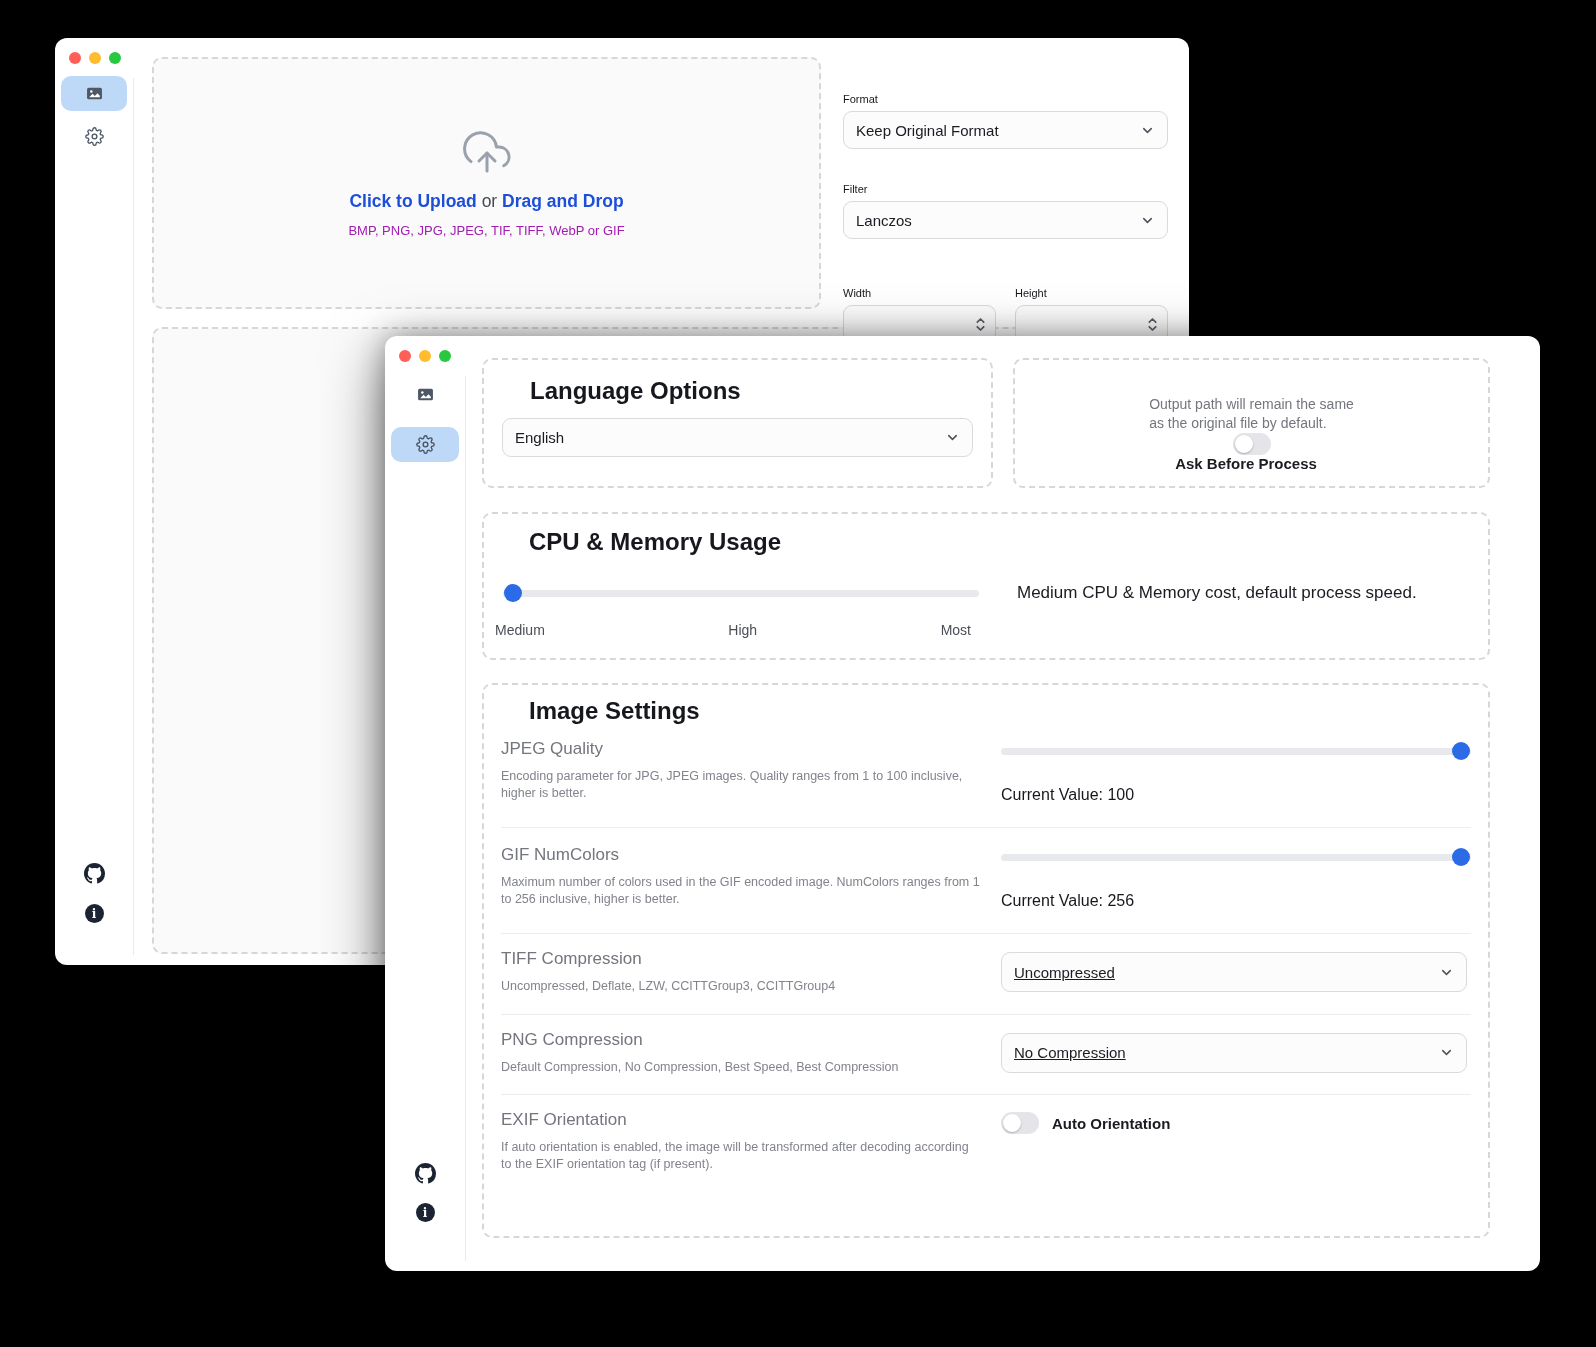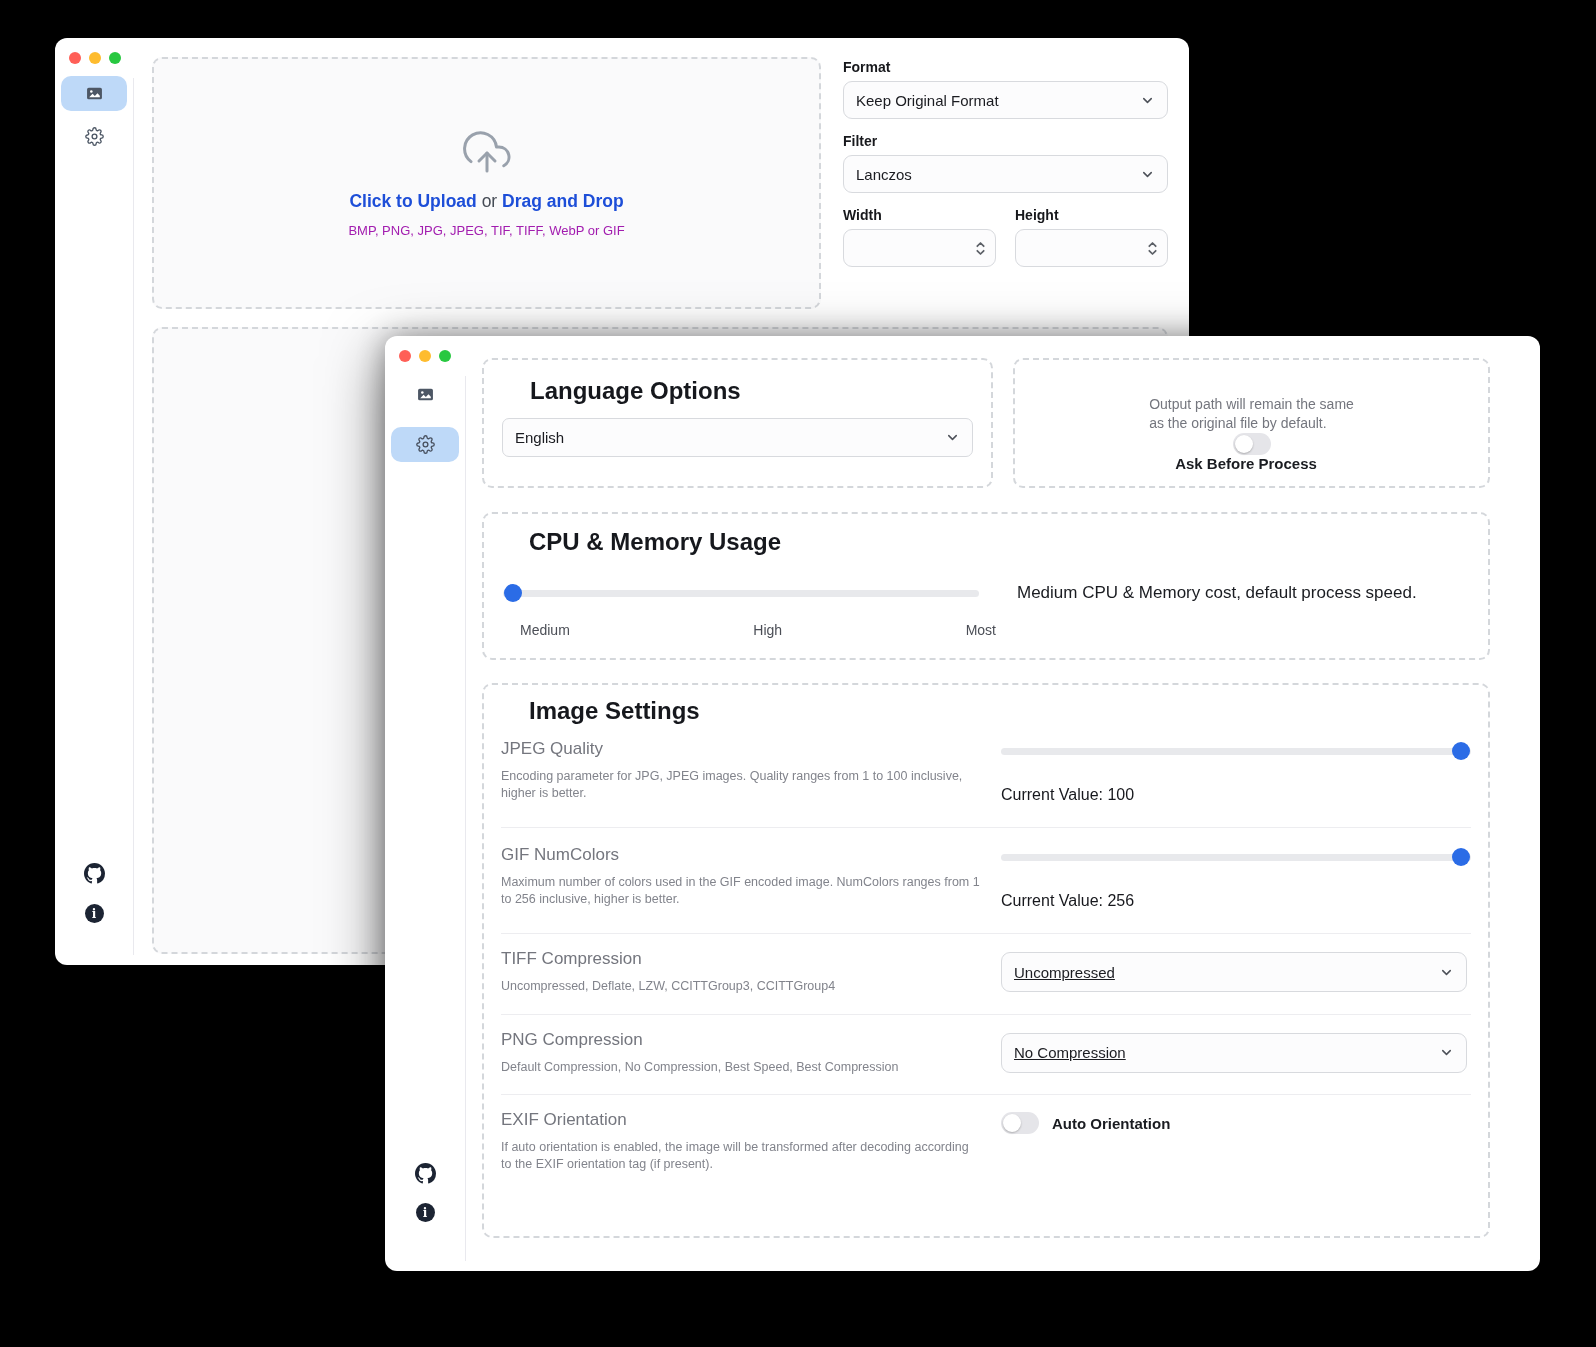--- a/index.html
+++ b/index.html
@@ -44,53 +44,53 @@
   .dashed.gray{background:#fafafb;}
 
   
   .upload-panel{left:97px;top:19px;width:669px;height:252px;display:flex;flex-direction:column;align-items:center;justify-content:center;cursor:pointer;}
   .upload-title{margin-top:14px;font-size:17.5px;color:#454b55;}
   .upload-title b{font-weight:700;color:#1d4ed8;}
   .upload-sub{margin-top:11px;font-size:13px;color:#a21caf;}
   .placeholder-panel{left:97px;top:289px;width:1016px;height:627px;}
 
   .format-col{position:absolute;left:788px;top:21px;width:325px;}
-  .field-label{font-size:14px;font-weight:700;color:#17181c;margin-bottom:6px;}
+  .field-label{font-size:11px;font-weight:400;color:#17181c;margin-bottom:6px;margin-top:34px;}
   .select{height:38px;border:1px solid #d8dade;border-radius:9px;background:#fcfcfd;display:flex;align-items:center;justify-content:space-between;
     padding:0 12px;font-size:15px;color:#1b1c21;cursor:pointer;box-sizing:border-box;}
   .format-col .select{margin-bottom:14px;}
   .dim-row{display:flex;gap:19px;}
   .dim{width:153px;}
   .num-box{height:38px;border:1px solid #d8dade;border-radius:9px;background:#fcfcfd;display:flex;align-items:center;
     padding:0 9px 0 12px;box-sizing:border-box;}
   .num-box input{border:none;outline:none;flex:1;min-width:0;font-size:15px;font-family:inherit;background:transparent;color:#1b1c21;}
 
   
   .lang-panel{left:97px;top:22px;width:511px;height:130px;padding:20px 18px;}
   .file-panel{left:628px;top:22px;width:477px;height:130px;padding:20px 18px;}
   .cpu-panel{left:97px;top:176px;width:1008px;height:148px;padding:17px;}
   .img-panel{left:97px;top:347px;width:1008px;height:555px;padding:15px 17px;}
   .panel-title{font-size:24px;font-weight:700;color:#16181d;line-height:22px;margin-left:28px;}
 
-  .lang-select{margin-top:16px;height:39px;border-radius:7px;}
+  .lang-select{margin-top:16px;height:39px;}
   .file-row{margin-top:15px;display:flex;align-items:center;flex-direction:column;}
   .file-desc{font-size:14px;color:#74767e;line-height:19px;flex:1;}
   .toggle{width:38px;height:22px;border-radius:12px;background:#e5e5e9;position:relative;flex:none;cursor:pointer;}
   .toggle .knob{position:absolute;top:2px;left:2px;width:18px;height:18px;border-radius:50%;background:#fff;box-shadow:0 1px 2px rgba(0,0,0,.25);}
   .toggle-label{margin-left:13px;font-size:15px;font-weight:700;color:#1a1c21;white-space:nowrap;}
   .file-row .toggle-label{margin-right:24px;}
 
   .slider{position:relative;height:18px;}
   .slider .track{position:absolute;left:0;right:0;top:6px;height:7px;border-radius:4px;background:#e8e9ec;}
   .slider .thumb{position:absolute;top:0;width:18px;height:18px;border-radius:50%;background:#2b6ce6;cursor:pointer;}
   .slider.at-min .thumb{left:1px;}
   .slider.at-max .thumb{right:1px;}
 
   .cpu-slider{position:absolute;left:19px;top:70px;width:476px;}
-  .cpu-ticks{position:absolute;left:36px;top:108px;width:476px;display:flex;justify-content:space-between;font-size:14px;color:#4b4e56;}
+  .cpu-ticks{position:absolute;left:11px;top:108px;width:476px;display:flex;justify-content:space-between;font-size:14px;color:#4b4e56;}
   .cpu-status{position:absolute;left:533px;top:69px;font-size:17px;color:#1a1c21;}
 
   .srow{display:flex;justify-content:space-between;border-bottom:1px solid #ededf0;padding:17px 0 23px;}
   .srow.compact{padding:15px 0 19px;}
   .srow.last{border-bottom:none;padding-bottom:0;}
   .srow-left{width:492px;}
   .srow-label{font-size:17px;color:#74767e;margin-bottom:9px;}
   .srow-desc{font-size:12.5px;color:#82848c;line-height:16.5px;}
   .srow-right{width:470px;box-sizing:border-box;}
   .srow-right .slider{margin-top:3px;}

